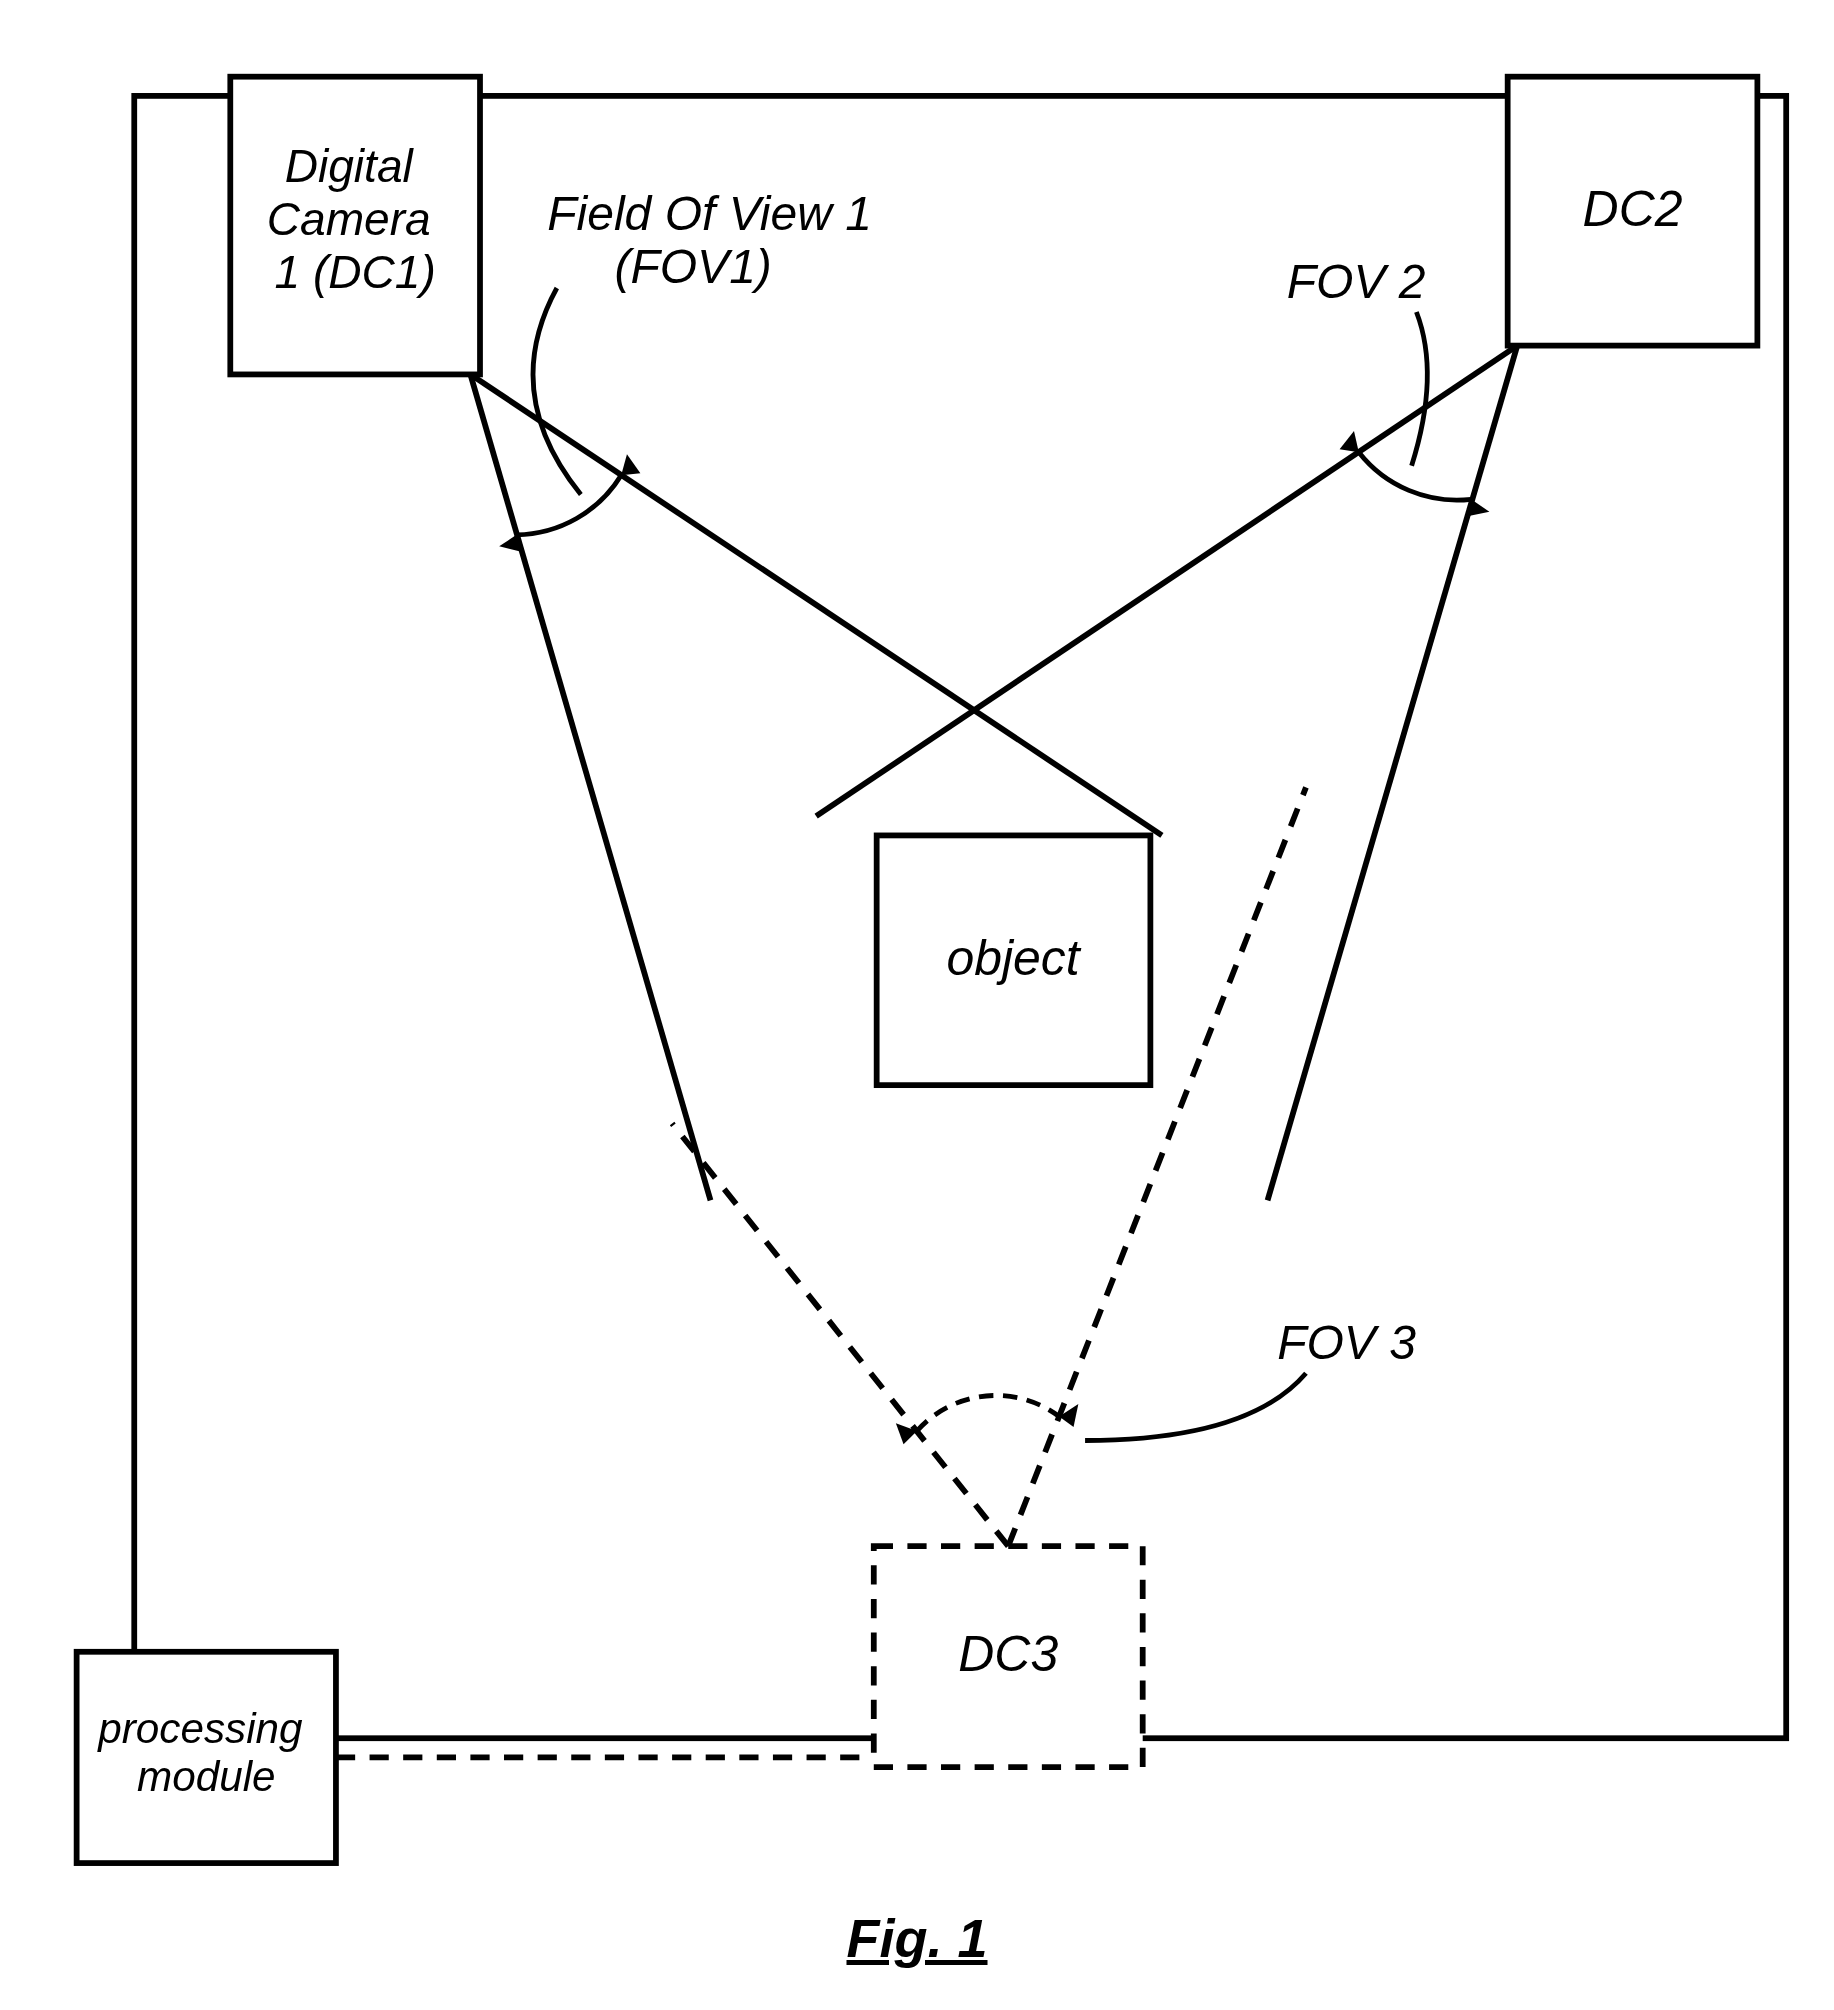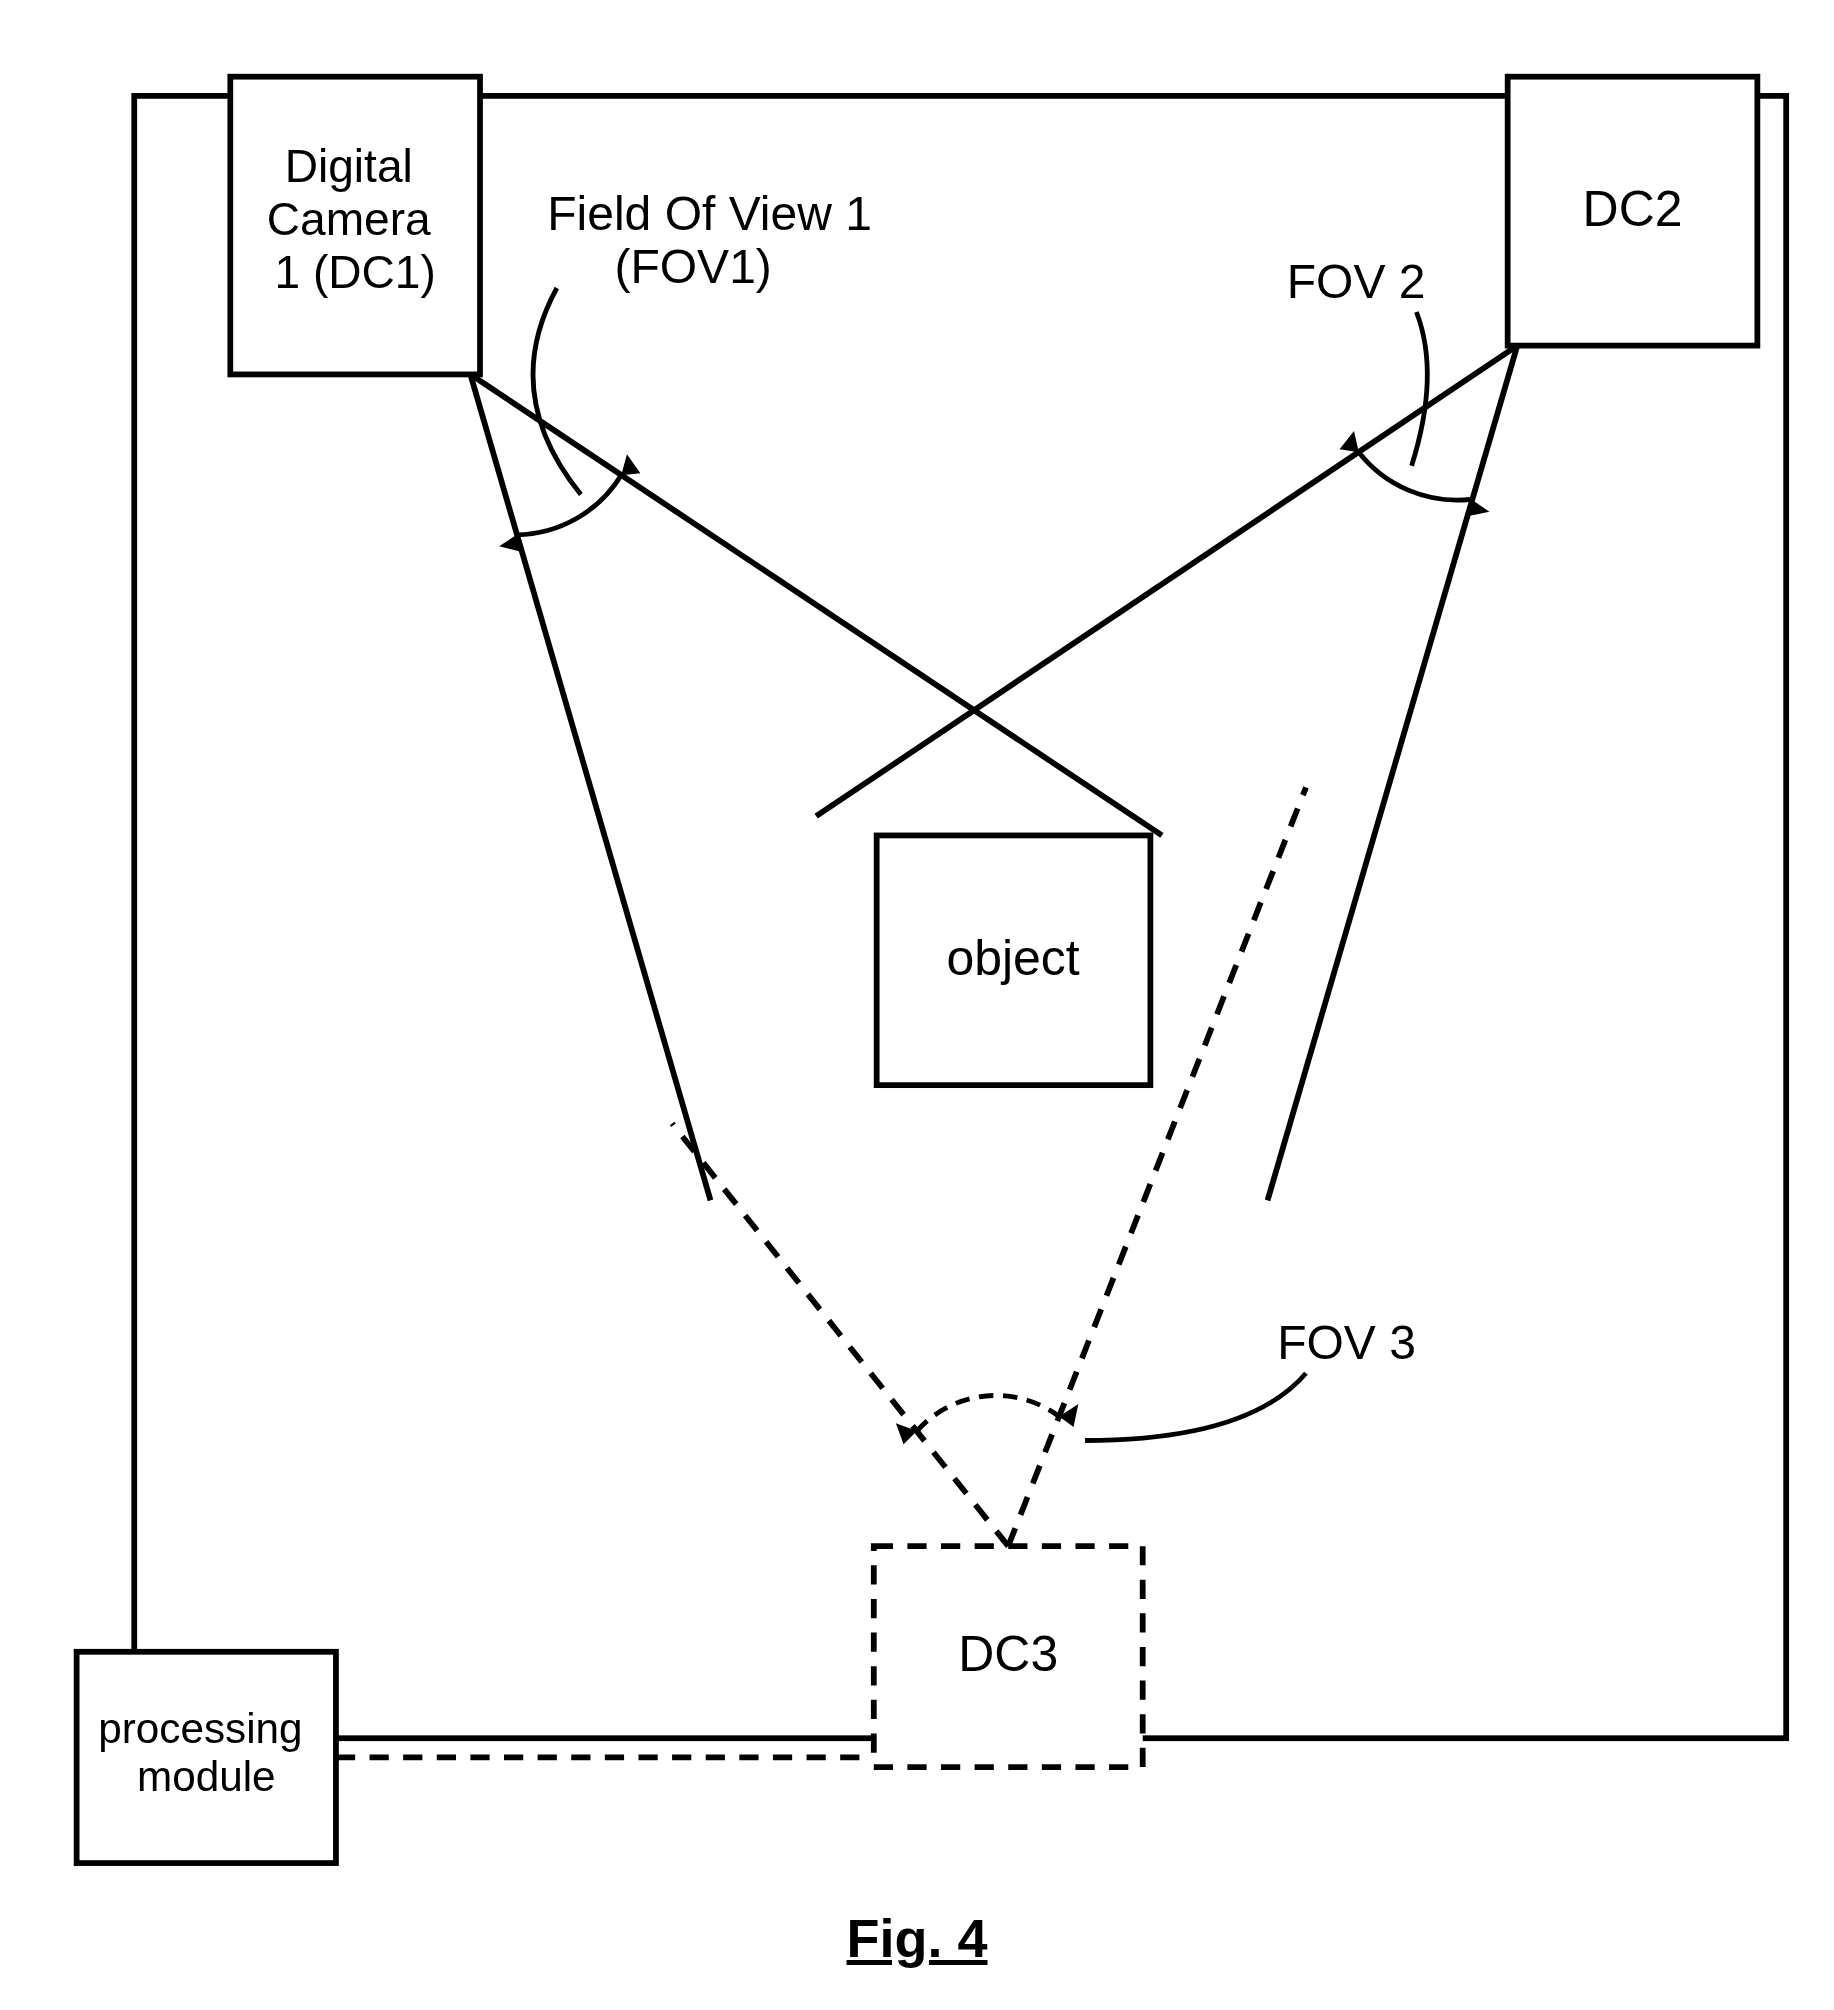--- a/index.html
+++ b/index.html
@@ -5,20 +5,21 @@
     body {
       margin: 0;
       padding: 19px;
       font-family: Arial, sans-serif;
       background: #fff;
     }
     .diagram-container {
       width: 1796px;
       height: 1969px;
       position: relative;
+      font-style: italic;
     }
     svg {
       position: absolute;
       top: 0;
       left: 0;
     }
     .text-label {
       font-family: Arial, sans-serif;
     }
     .figure-label {
@@ -113,15 +114,15 @@
     <text class="text-label" font-size="50">
       <tspan x="550" y="220">Field Of View 1</tspan>
       <tspan x="620" y="275">(FOV1)</tspan>
     </text>
 
     <text x="1320" y="290" class="text-label" font-size="50">FOV 2</text>
 
     <text x="1310" y="1395" class="text-label" font-size="50">FOV 3</text>
   </svg>
 
-  <div class="figure-label">Fig. 4</div>
+  <div class="figure-label">Fig. 1</div>
 </div>
 
 
 </body></html>

